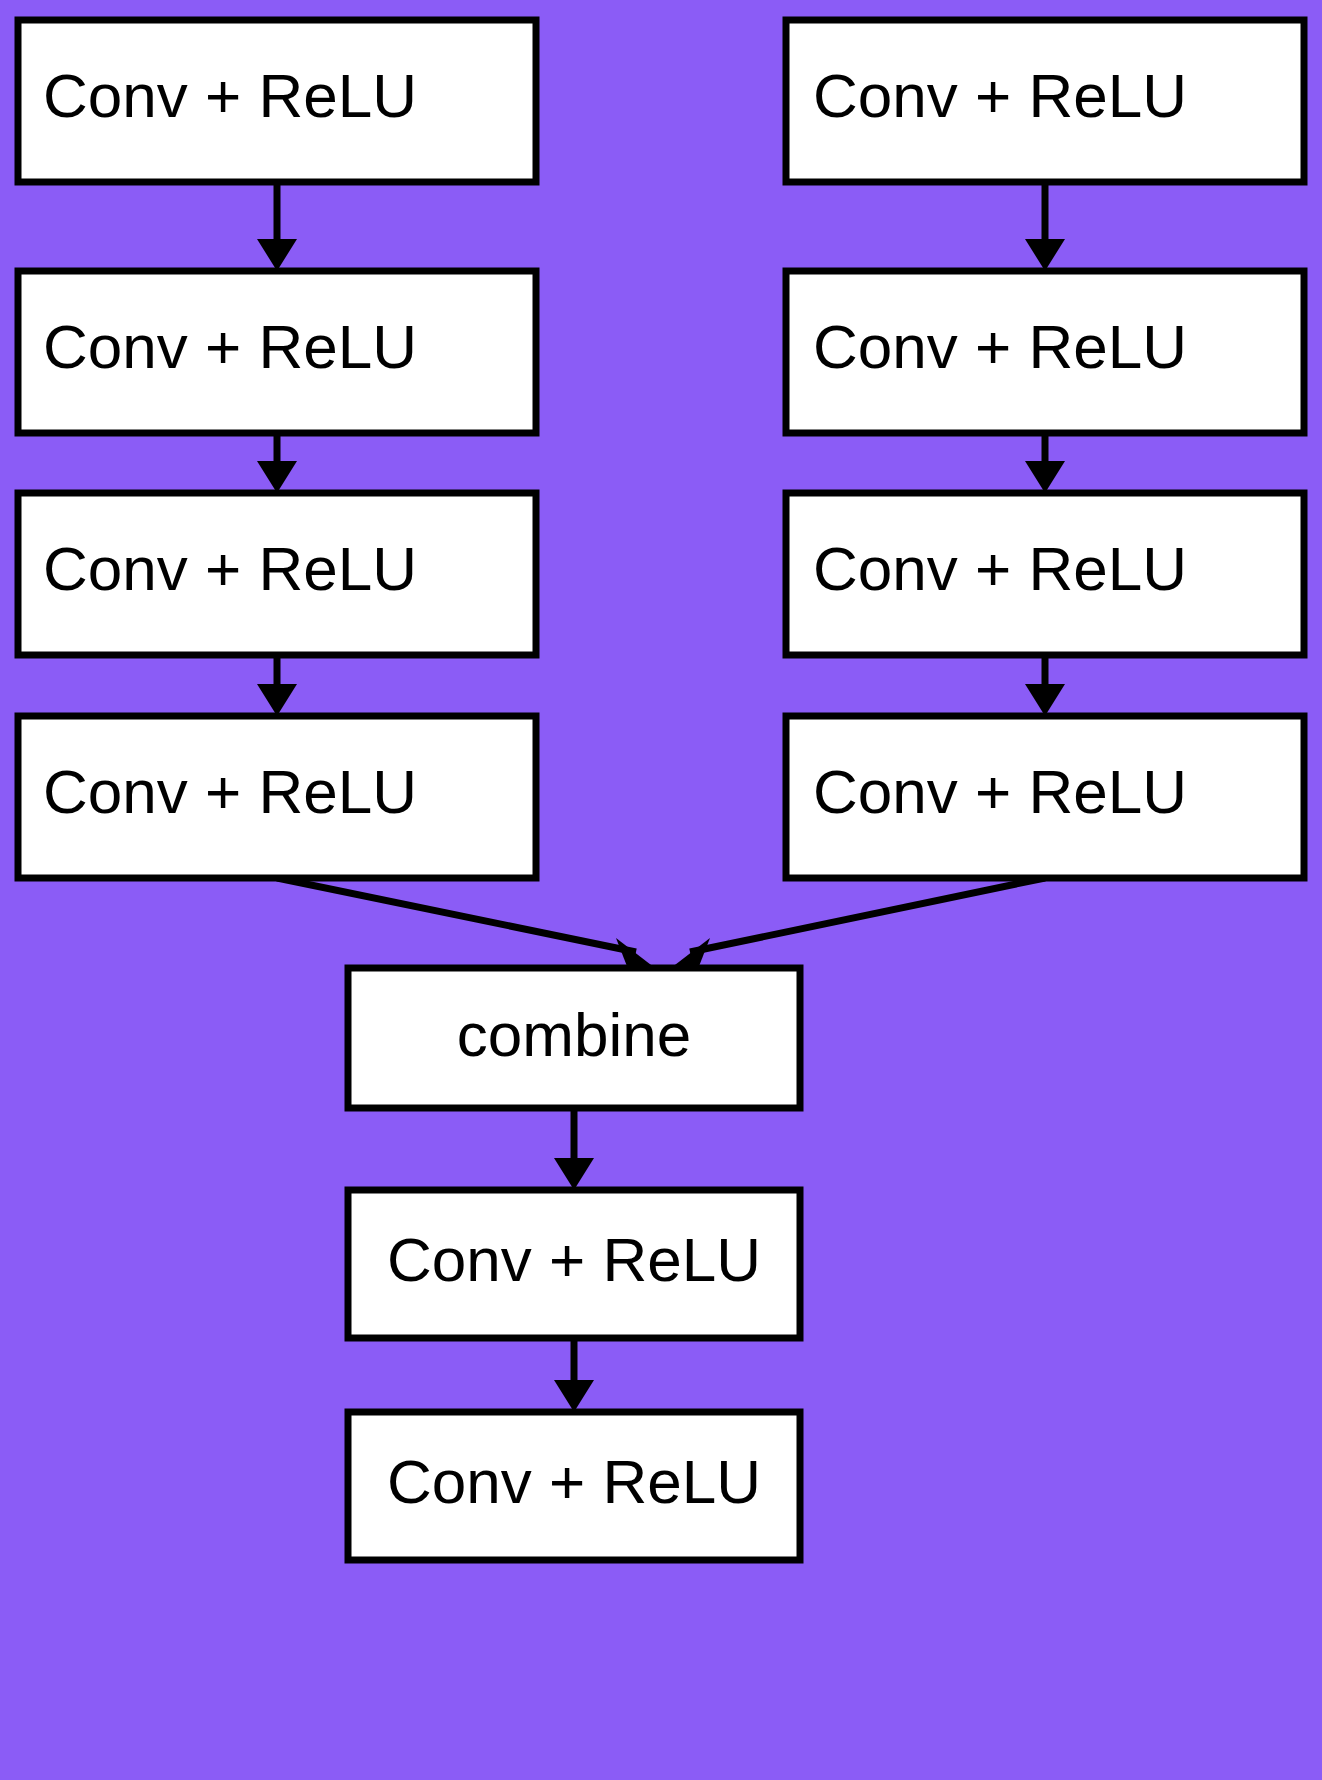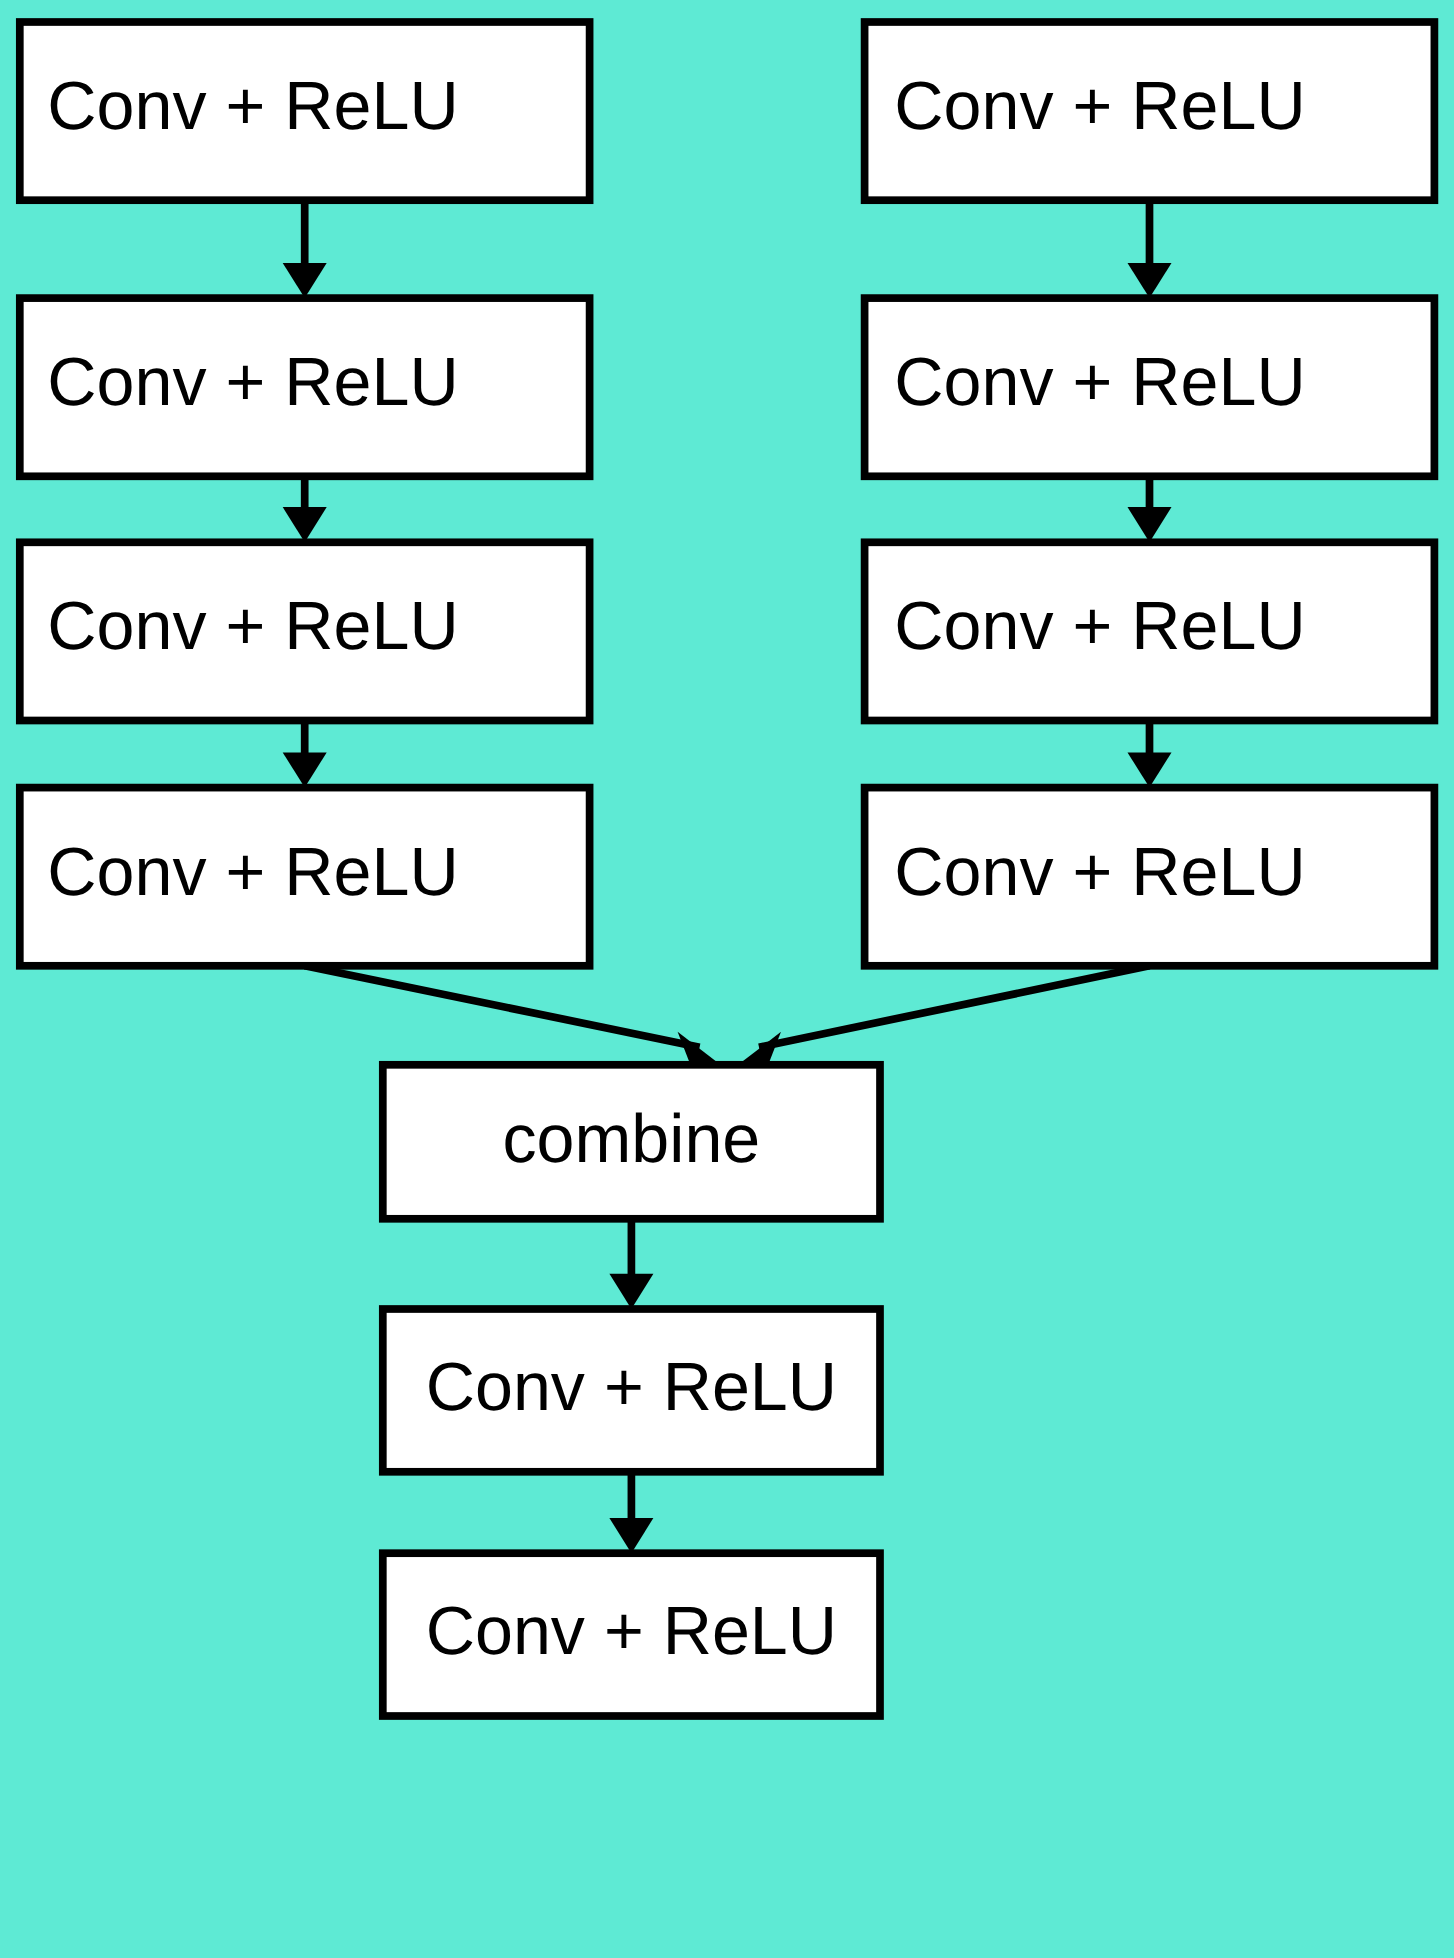--- a/index.html
+++ b/index.html
@@ -4,21 +4,21 @@
 <style>
   html, body {
     margin: 0;
     padding: 0;
     background: #ffffff;
   }
   #page {
     position: relative;
     width: 1322px;
     height: 1780px;
-    background: #5eead4;
+    background: #8b5cf6;
     overflow: hidden;
     font-family: "Liberation Sans", sans-serif;
   }
   #diagram-svg {
     position: absolute;
     left: 0;
     top: 0;
     width: 1322px;
     height: 1780px;
     display: block;

